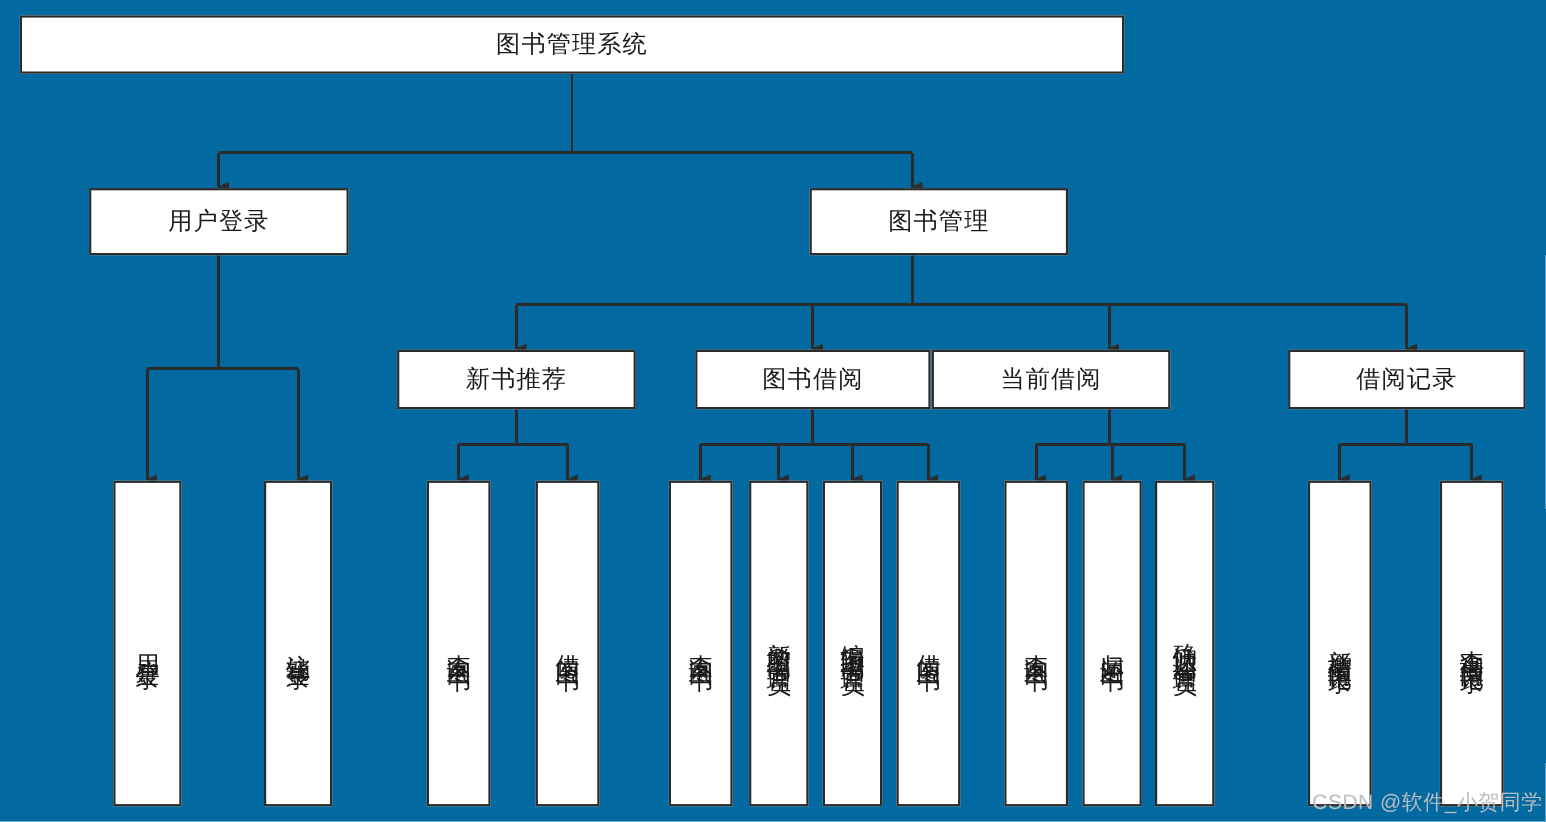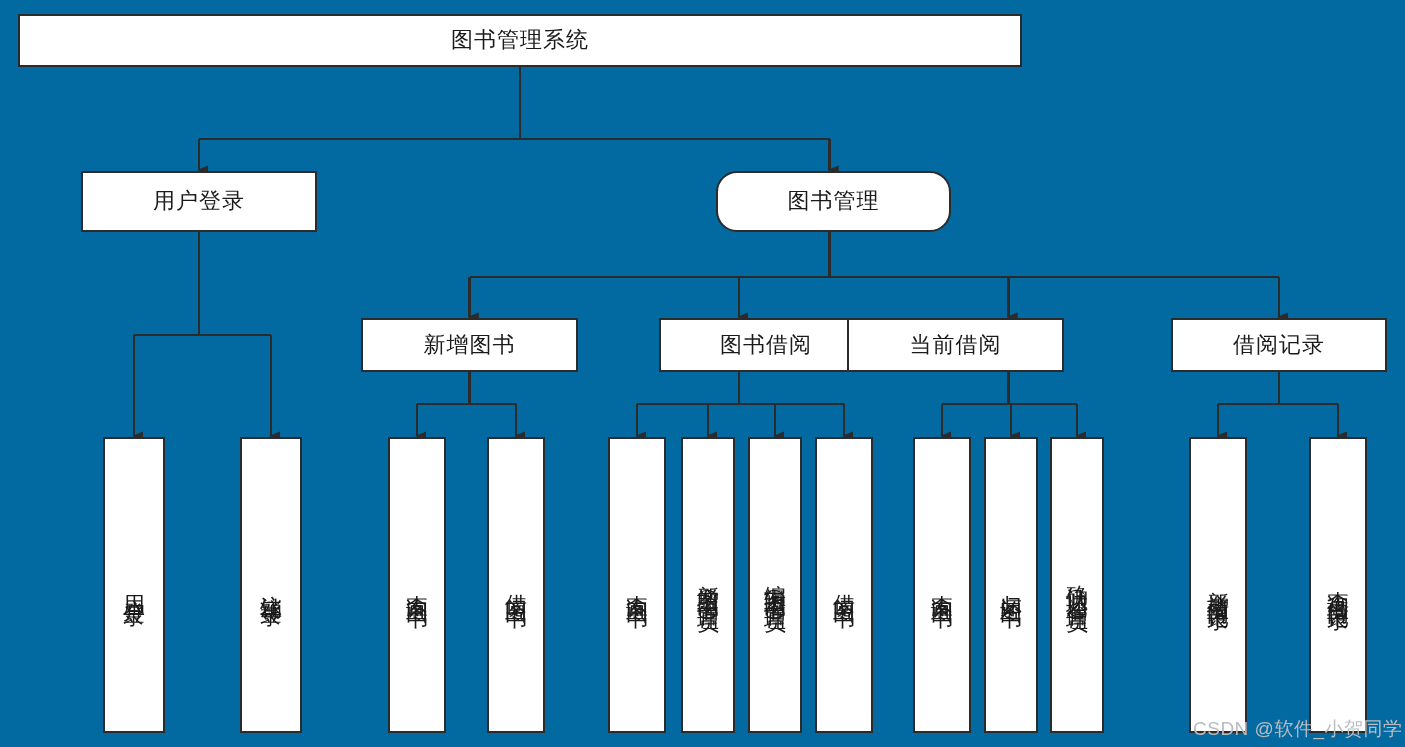--- a/index.html
+++ b/index.html
@@ -116,27 +116,27 @@
       </g>
   </svg>
 
   <div id="node-layer">
       <div class="node horiz" style="left: 18px; top: 14px; width: 1004px; height: 53px;">
         <span class="htext">图书管理系统</span>
       </div>
       <div class="node horiz" style="left: 81px; top: 171px; width: 236px; height: 61px;">
         <span class="htext">用户登录</span>
       </div>
-      <div class="node horiz" style="left: 716px; top: 171px; width: 235px; height: 61px; border-radius: 21px;">
+      <div class="node horiz" style="left: 736px; top: 171px; width: 235px; height: 61px;">
         <span class="htext">图书管理</span>
       </div>
       <div class="node horiz" style="left: 361px; top: 318px; width: 217px; height: 54px;">
-        <span class="htext">新增图书</span>
+        <span class="htext">新书推荐</span>
       </div>
-      <div class="node horiz" style="left: 632px; top: 318px; width: 214px; height: 54px; margin-left: 27px;">
+      <div class="node horiz" style="left: 632px; top: 318px; width: 214px; height: 54px;">
         <span class="htext">图书借阅</span>
       </div>
       <div class="node horiz" style="left: 847px; top: 318px; width: 217px; height: 54px;">
         <span class="htext">当前借阅</span>
       </div>
       <div class="node horiz" style="left: 1171px; top: 318px; width: 216px; height: 54px;">
         <span class="htext">借阅记录</span>
       </div>
       <div class="node vert" style="left: 103px; top: 437px; width: 62px; height: 296px;">
         <span class="vtext">用户登录</span>

